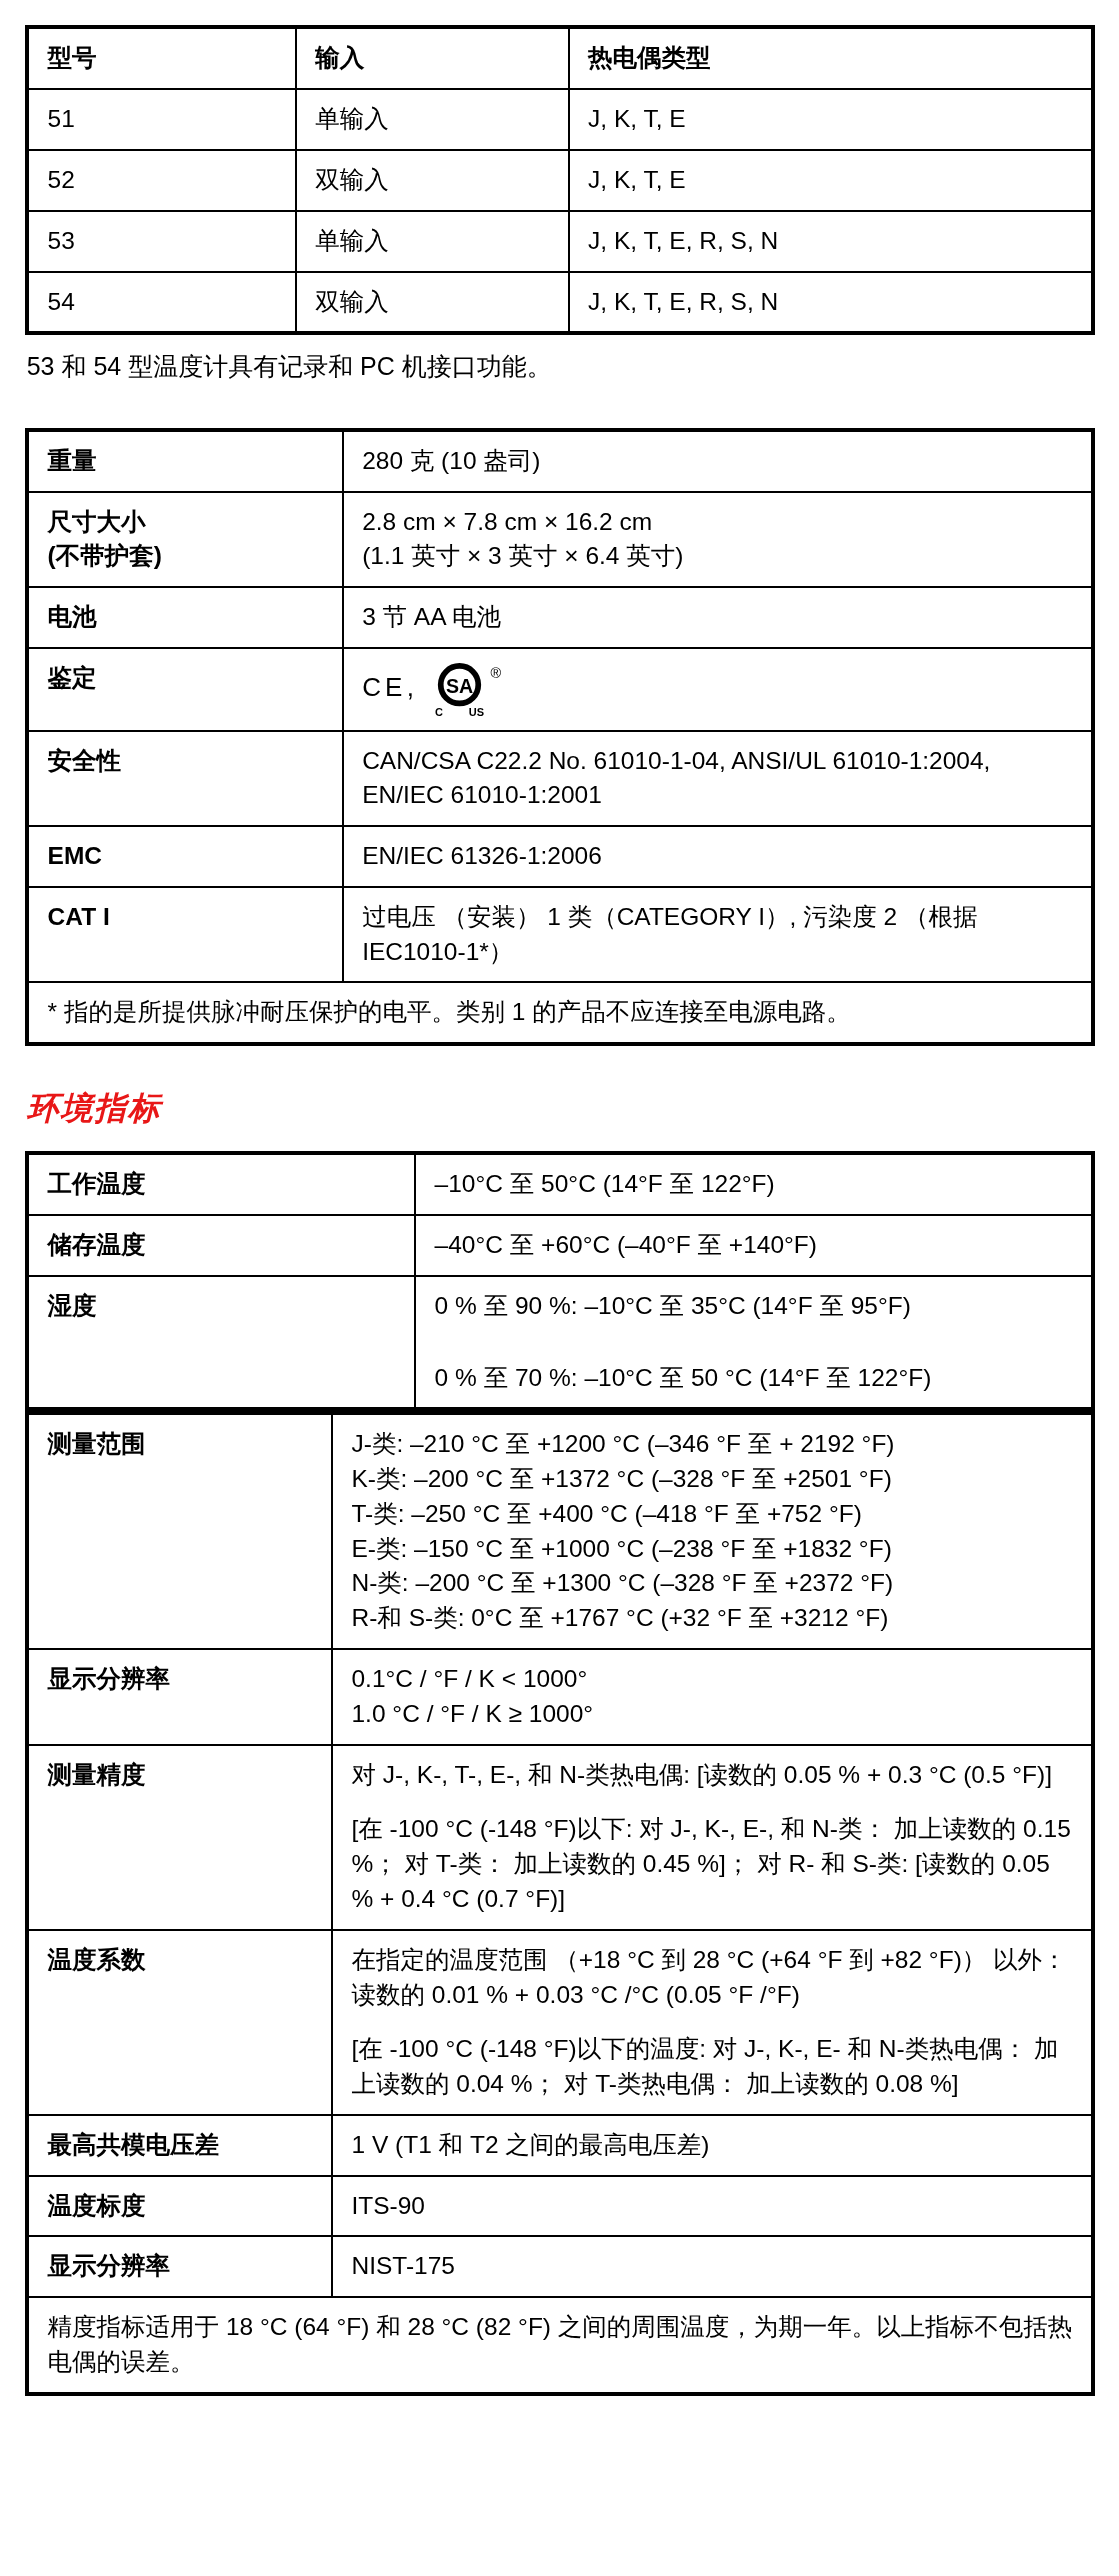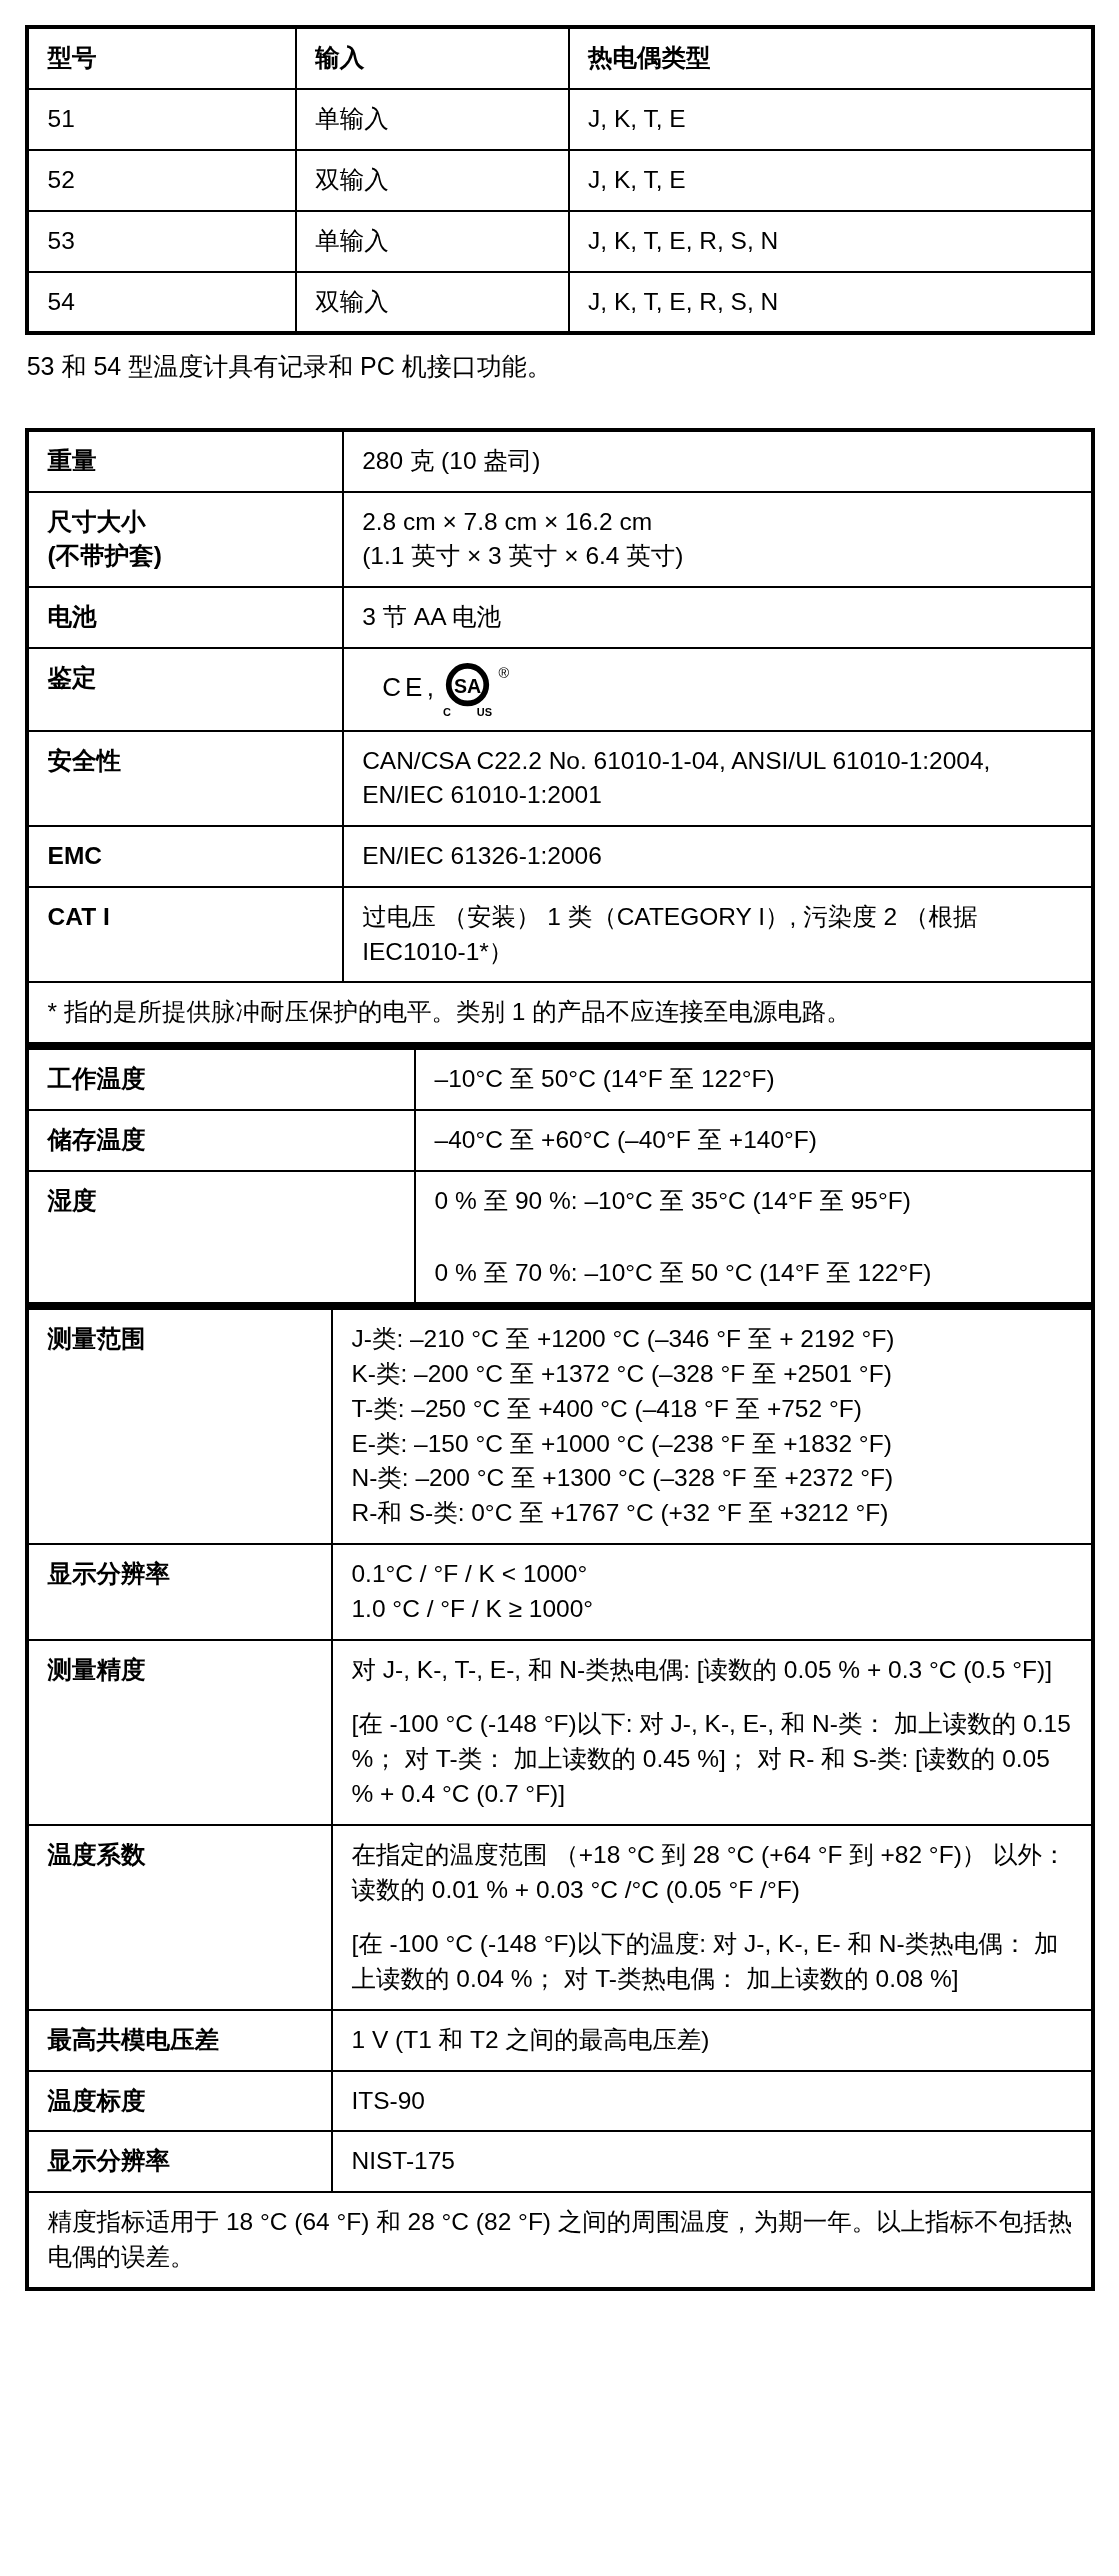--- a/index.html
+++ b/index.html
@@ -55,21 +55,21 @@
     letter-spacing:1.7px;
   }
 
   .line{display:block;}
   .gap-line{margin-top:37px;}
   .para + .para{margin-top:20px;}
 
   .footnote-cell{padding:17px 18.6px;margin-top:11px;}
 
   
-  .cert-line{display:flex;align-items:flex-start;gap:5px;margin-left:20px;}
+  .cert-line{display:flex;align-items:flex-start;gap:17px;}
   .ce-mark{letter-spacing:4.2px;font-size:26px;padding-top:8.4px;}
   .csa-wrap{display:inline-block;position:relative;line-height:0;}
   .csa-logo-svg{display:block;}
   .csa-reg{
     position:absolute;top:5px;right:-17px;
     font-size:14.4px;line-height:1;
   }
   .csa-sub{
     display:flex;justify-content:space-between;
     width:49px;margin-top:-3.4px;
@@ -172,20 +172,21 @@
     <tr>
       <td class="lbl">CAT I</td>
       <td>过电压 （安装） 1 类（CATEGORY I）, 污染度 2 （根据 IEC1010-1*）</td>
     </tr>
     <tr>
       <td class="footnote-cell" colspan="2">* 指的是所提供脉冲耐压保护的电平。类别 1 的产品不应连接至电源电路。</td>
     </tr>
   </tbody>
     </table>
 
+  <h2 class="section-heading">环境指标</h2>
 
   <table class="tbl env-tbl">
     <colgroup>
         <col style="width:36.4%">
         <col style="width:63.6%">
       </colgroup>
     <tbody>
         <tr>
       <td class="lbl">工作温度</td>
       <td>–10°C 至 50°C (14°F 至 122°F)</td>

